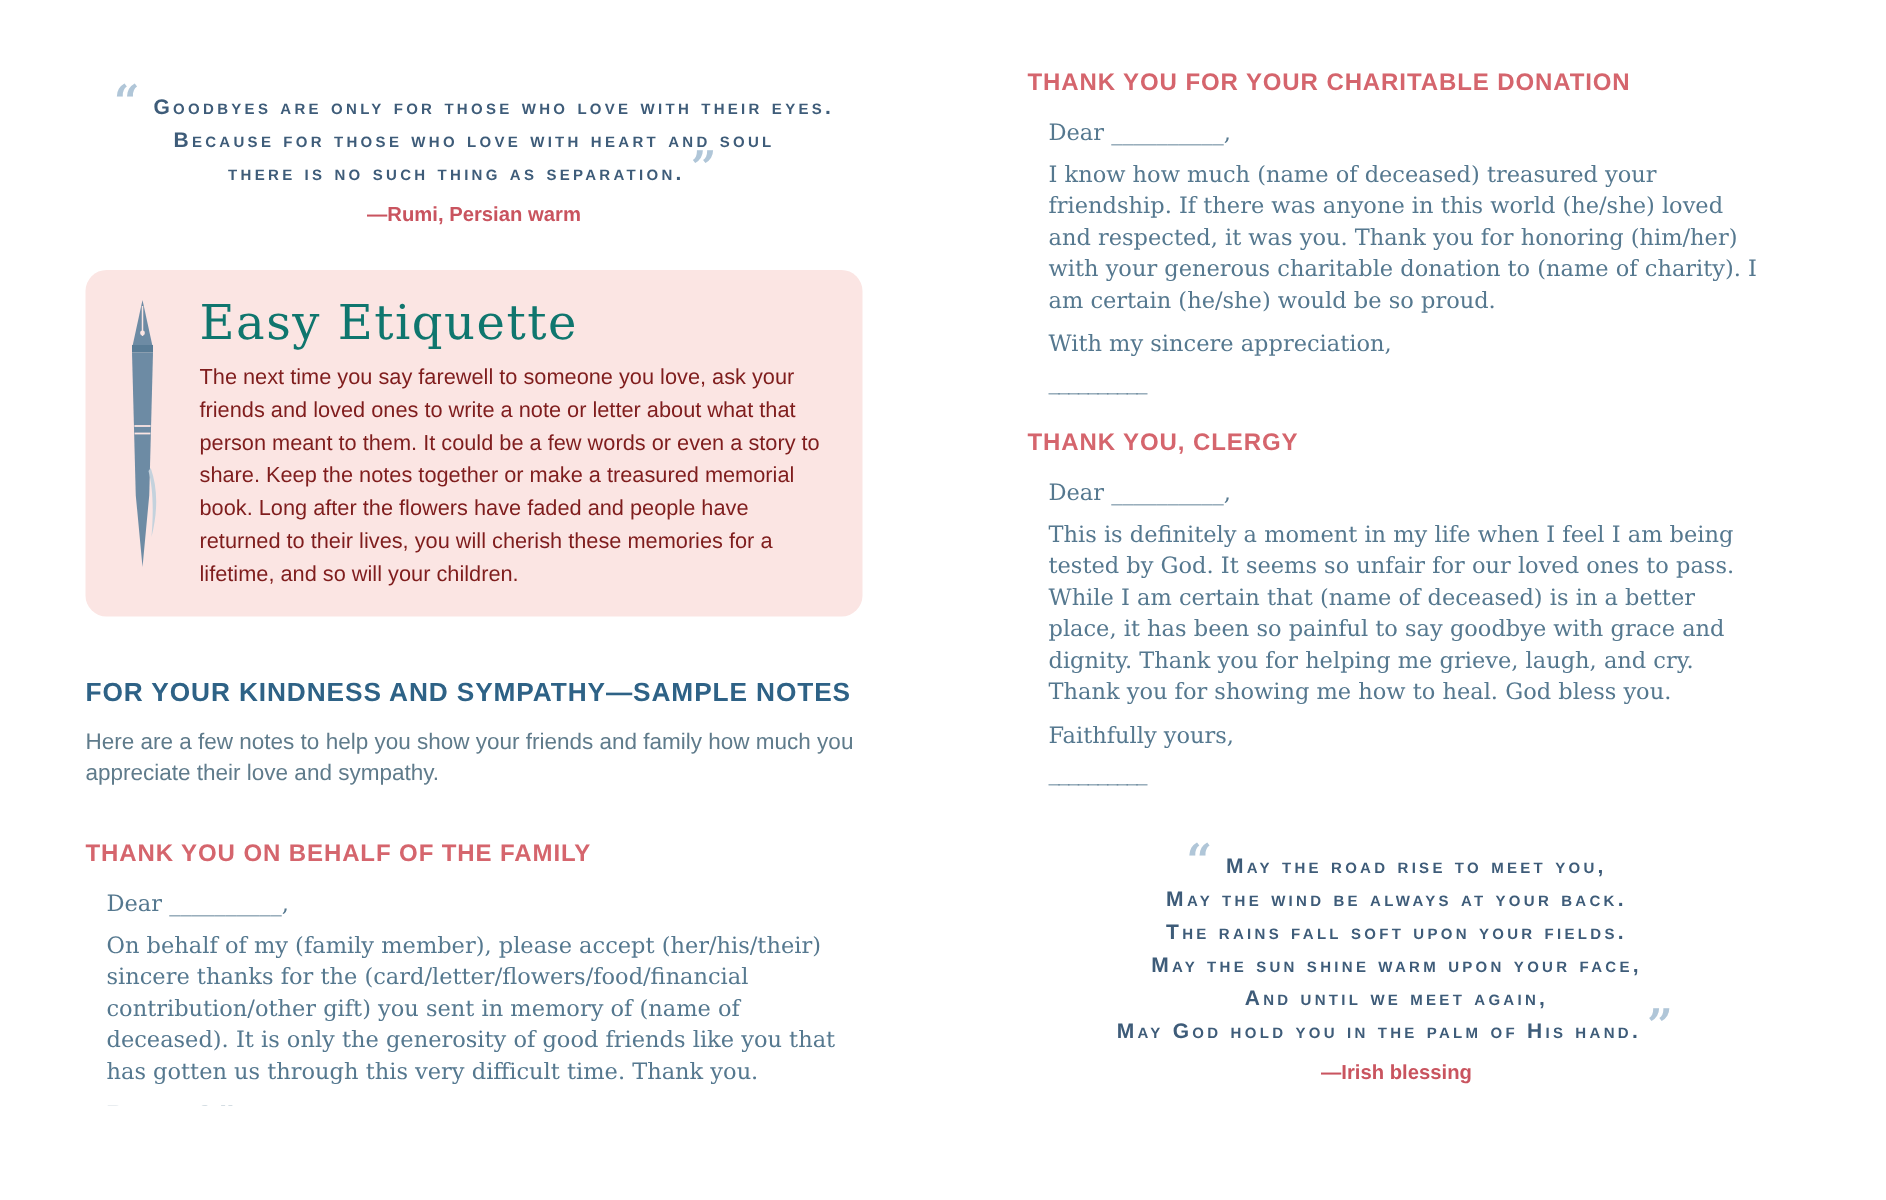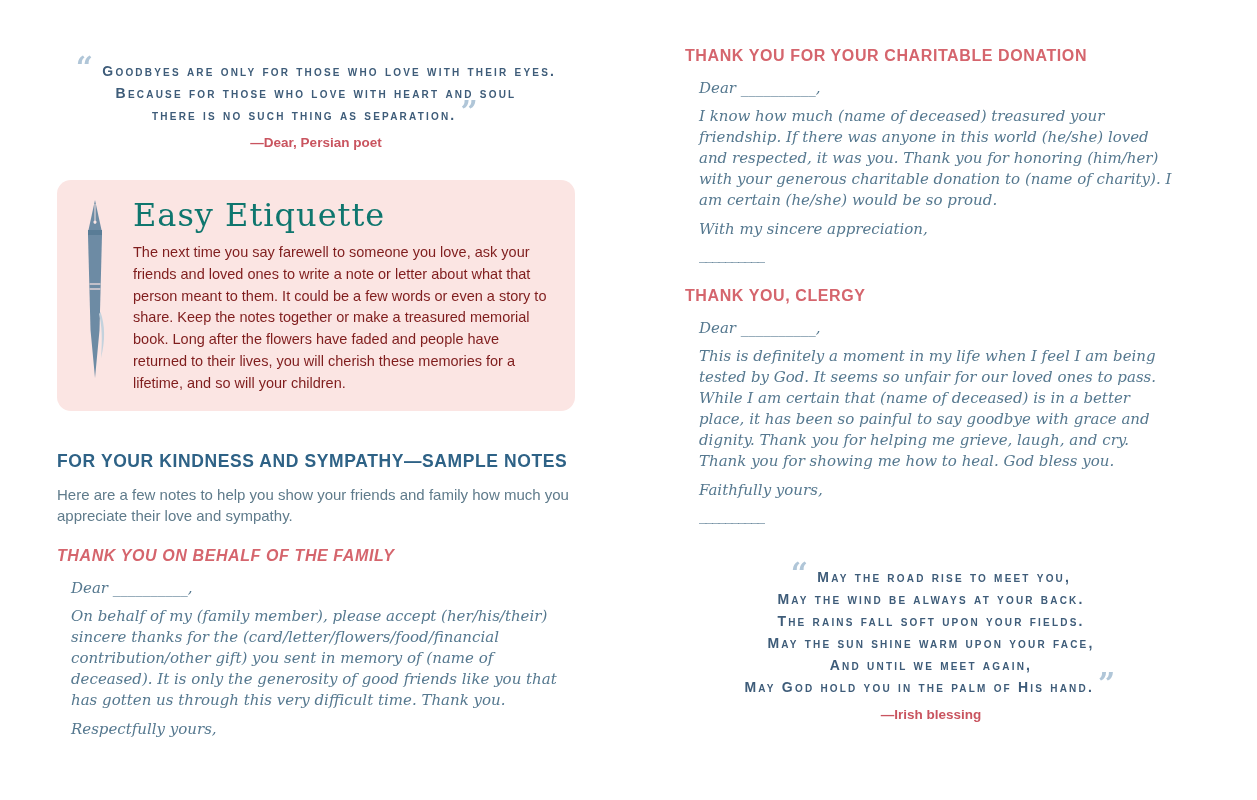--- a/index.html
+++ b/index.html
@@ -88,28 +88,27 @@
     font-size: 15px;
     line-height: 21.5px;
     color: #5f7b8b;
   }
   .note-heading {
     font-size: 16px;
     font-weight: bold;
     letter-spacing: 0.6px;
     color: #d5656d;
   }
-  .page-left .note-heading { margin-top: 20px; font-style: italic; }
+  .page-left .note-heading { margin-top: 34px; }
 
   
   .letter {
     margin-left: 14px;
     margin-top: 14px;
     font-family: "DejaVu Serif", serif;
-    font-style: italic;
     color: #55788f;
     font-size: 15px;
   }
   .letter p { margin-bottom: 9px; }
   .letter .letter-body { line-height: 21px; }
   .letter .sigline { letter-spacing: -1px; line-height: 14px; }
 
   
   .page-right .note-heading.first { margin-top: 47px; }
   .page-right .note-heading.second { margin-top: 26px; }
@@ -139,21 +138,21 @@
   <div class="page page-left">
 
     <div class="quote-block rumi">
       <div class="quote-line">
         <span class="qmark open">“</span><span>Goodbyes are only for those who love with their eyes.</span>
       </div>
       <div class="quote-line">Because for those who love with heart and soul</div>
       <div class="quote-line">
         <span>there is no such thing as separation.</span><span class="qmark close">”</span>
       </div>
-      <div class="quote-attr">—Dear, Persian poet</div>
+      <div class="quote-attr">—Rumi, Persian warm</div>
     </div>
 
     <div class="etiquette-box">
       <div class="pen-wrap">
         <svg class="pen-svg" width="30" height="180" viewBox="0 0 30 180" xmlns="http://www.w3.org/2000/svg">
           <polygon points="15,0 21.5,30 8.5,30" fill="#6d8ba4"></polygon>
           <line x1="15" y1="4" x2="15" y2="24" stroke="#fbe5e3" stroke-width="1"></line>
           <circle cx="15" cy="22" r="1.6" fill="#fbe5e3"></circle>
           <rect x="8" y="30" width="14" height="5" fill="#597c96"></rect>
           <polygon points="8,35 22,35 19.5,130 15,178 10.5,130" fill="#6d8ba4"></polygon>

